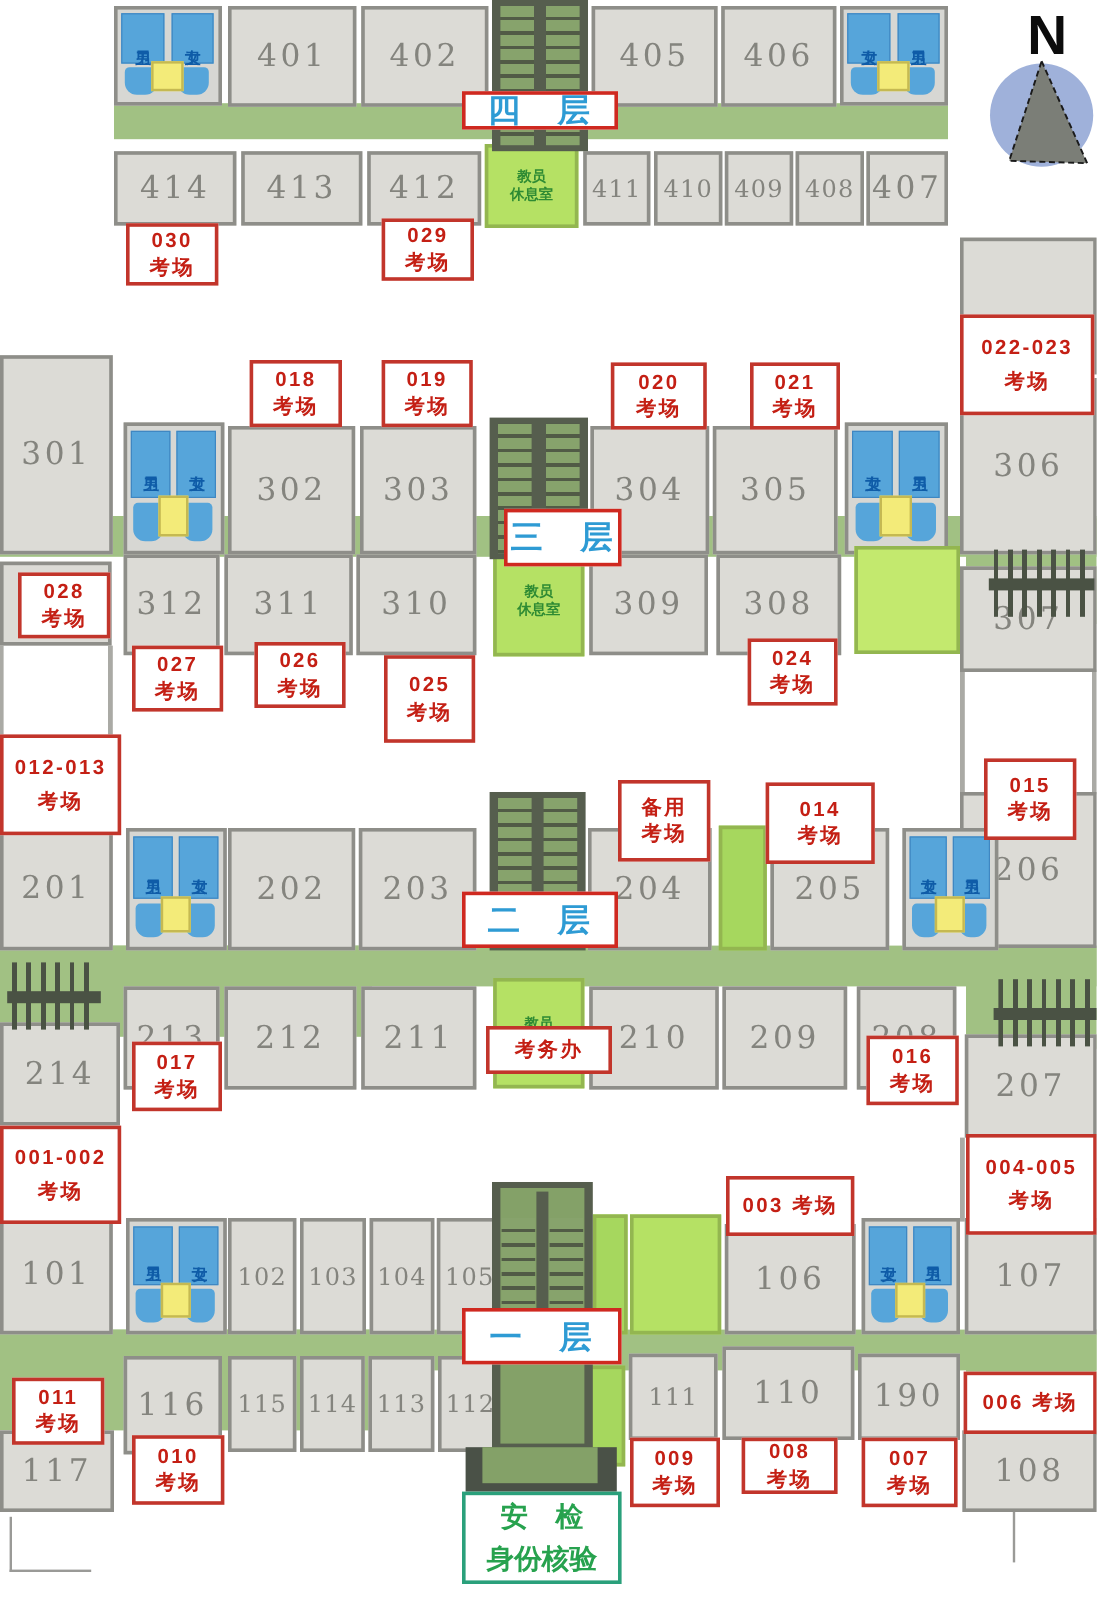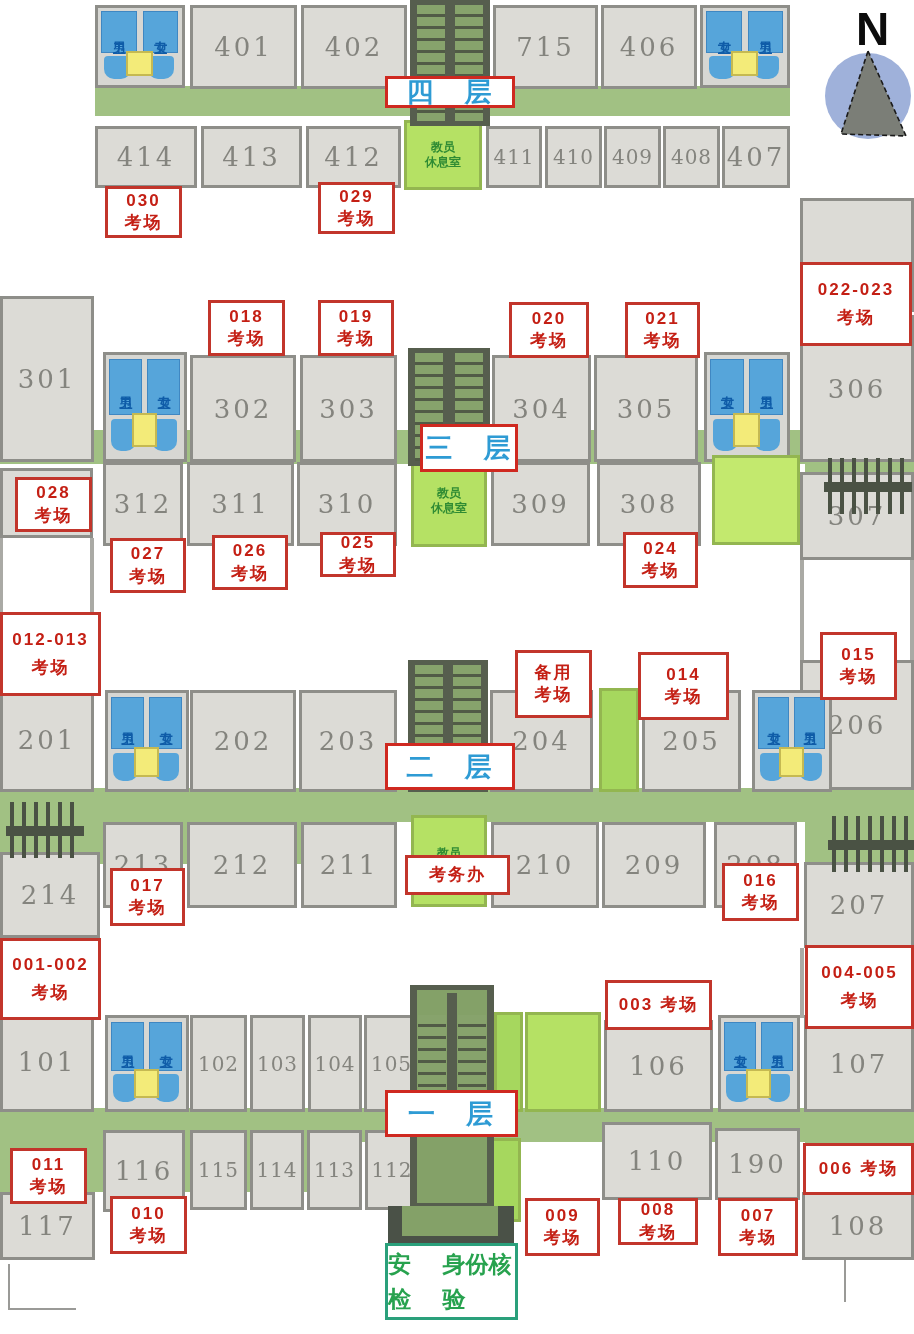--- a/index.html
+++ b/index.html
@@ -39,21 +39,21 @@
   .callout{position:absolute;background:#fff;border:3px solid #c2352b;z-index:5;
            display:flex;flex-direction:column;align-items:center;justify-content:center;
            color:#c41f14;font-weight:bold;line-height:1.3;}
   .callout .cnum{font-size:17px;letter-spacing:2px;}
   .callout .cword{font-size:17px;letter-spacing:2px;}
   .callout.inline{flex-direction:row;gap:7px;}
   .flabel{position:absolute;background:#fff;border:3px solid #cf2920;z-index:6;
           display:flex;align-items:center;justify-content:center;
           color:#2e9bd4;font-weight:bold;font-size:27px;letter-spacing:2px;}
   .security{position:absolute;background:#fff;border:3px solid #2aa07b;z-index:6;
-            display:flex;flex-direction:row;align-items:center;justify-content:center;
+            display:flex;flex-direction:column;align-items:center;justify-content:center;
             color:#27a24e;font-weight:bold;font-size:23px;line-height:1.5;}
   .compassN{position:absolute;font-size:46px;font-weight:900;color:#0c0c0c;z-index:4;
             font-family:"Liberation Sans",sans-serif;}
   .cornermark{position:absolute;z-index:1;}
 </style>
 </head>
 <body>
 
 <div id="plan">
 
@@ -75,21 +75,21 @@
   <div class="wall" style="left:800px;top:948px;width:4px;height:70px"></div>
   <div class="wall" style="left:910px;top:948px;width:4px;height:70px"></div>
 
   <div class="room" style="left:190px;top:5px;width:107px;height:84px">
       <span class="rnum">401</span>
     </div>
   <div class="room" style="left:301px;top:5px;width:106px;height:84px">
       <span class="rnum">402</span>
     </div>
   <div class="room" style="left:493px;top:5px;width:105px;height:84px">
-      <span class="rnum">715</span>
+      <span class="rnum">405</span>
     </div>
   <div class="room" style="left:601px;top:5px;width:96px;height:84px">
       <span class="rnum">406</span>
     </div>
 
   <div class="tblock" style="left:95px;top:5px;width:90px;height:83px">
     <div class="tcell l">
         <span>男卫</span>
       </div>
     <div class="tcell r">
@@ -269,21 +269,21 @@
       <span class="cword">考场</span>
     </div>
   <div class="callout" style="left:110px;top:538px;width:76px;height:55px">
       <span class="cnum">027</span>
       <span class="cword">考场</span>
     </div>
   <div class="callout" style="left:212px;top:535px;width:76px;height:55px">
       <span class="cnum">026</span>
       <span class="cword">考场</span>
     </div>
-  <div class="callout" style="left:320px;top:532px;width:76px;height:45px">
+  <div class="callout" style="left:320px;top:546px;width:76px;height:73px">
       <span class="cnum">025</span>
       <span class="cword">考场</span>
     </div>
   <div class="callout" style="left:623px;top:532px;width:75px;height:56px">
       <span class="cnum">024</span>
       <span class="cword">考场</span>
     </div>
 
   <div class="room" style="left:0;top:688px;width:94px;height:104px">
       <span class="rnum">201</span>
@@ -462,20 +462,23 @@
   <div class="room small" style="left:250px;top:1130px;width:54px;height:80px">
       <span class="rnum">114</span>
     </div>
   <div class="room small" style="left:307px;top:1130px;width:55px;height:80px">
       <span class="rnum">113</span>
     </div>
   <div class="room small" style="left:365px;top:1130px;width:54px;height:80px">
       <span class="rnum">112</span>
     </div>
   <div class="groom narrow" style="left:489px;top:1138px;width:32px;height:84px"></div>
+  <div class="room small" style="left:524px;top:1128px;width:74px;height:72px">
+      <span class="rnum">111</span>
+    </div>
   <div class="room" style="left:602px;top:1122px;width:110px;height:78px">
       <span class="rnum">110</span>
     </div>
   <div class="room" style="left:715px;top:1128px;width:85px;height:72px">
       <span class="rnum">190</span>
     </div>
   <div class="room" style="left:802px;top:1192px;width:112px;height:68px">
       <span class="rnum">108</span>
     </div>
   <div class="room" style="left:0;top:1192px;width:95px;height:68px">

